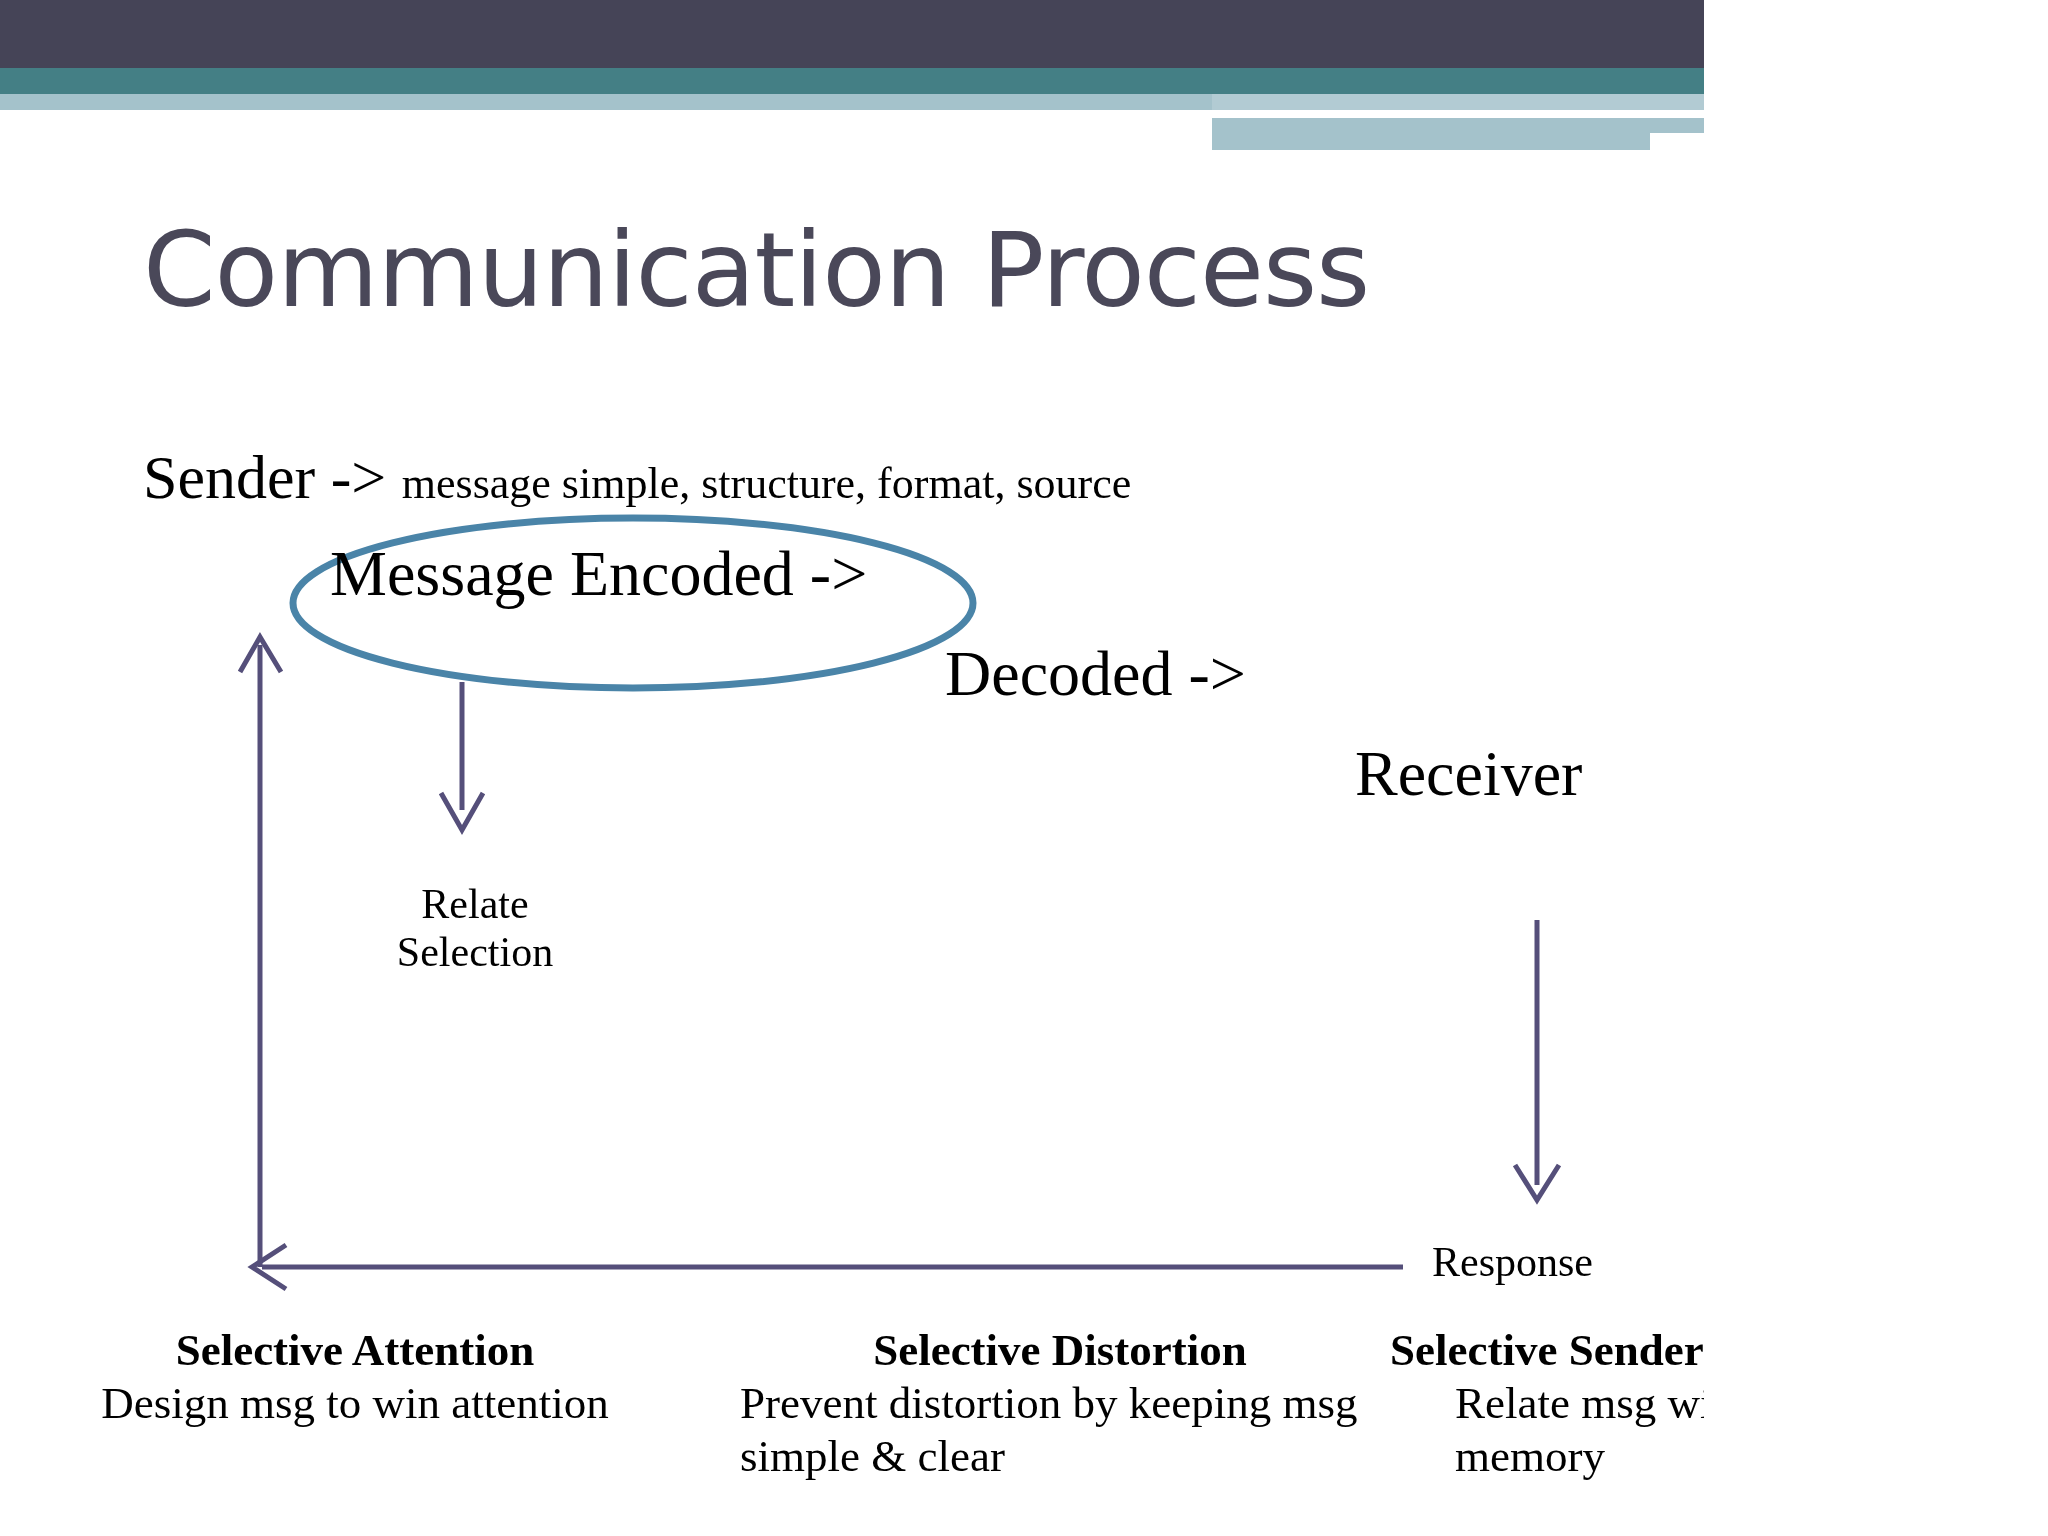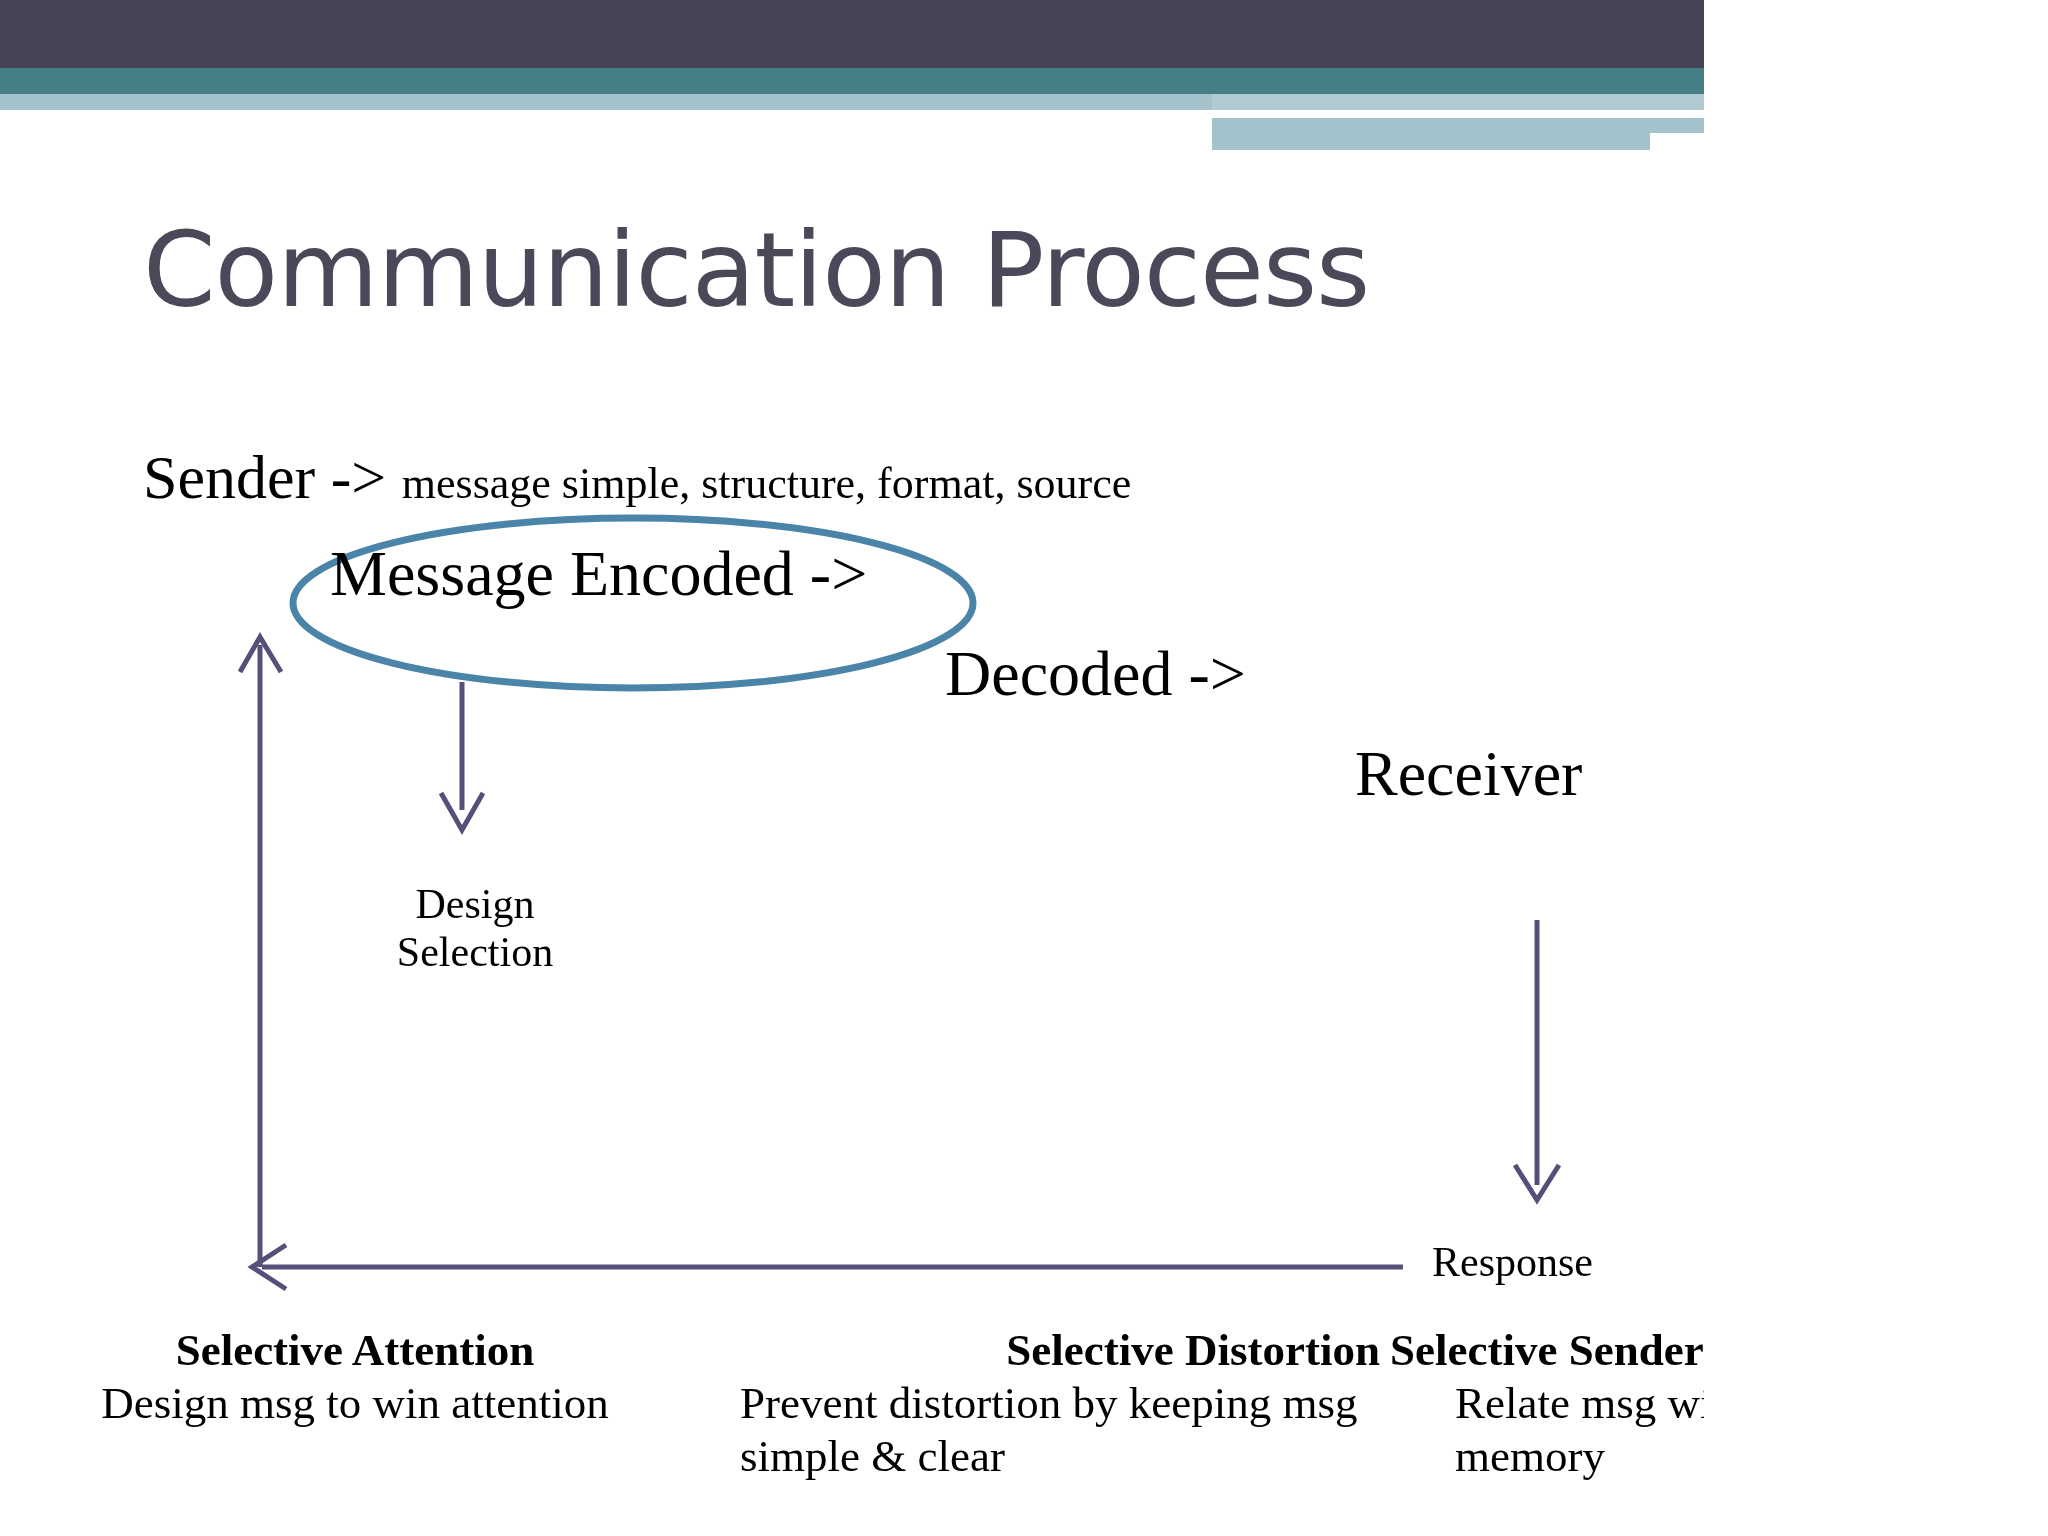--- a/index.html
+++ b/index.html
@@ -93,21 +93,21 @@
   
   .col { position: absolute; color: #000; }
   .col .heading { font-weight: bold; font-size: 45px; line-height: 1.15; white-space: nowrap; }
   .col .body    { font-size: 45px; line-height: 1.18; }
 
   #col-attention  { left: 25px;   top: 1325px; width: 660px; text-align: center; }
   #col-attention .heading { text-align: center; }
   #col-attention .body    { text-align: center; }
 
   #col-distortion { left: 740px;  top: 1325px; width: 640px; }
-  #col-distortion .heading { text-align: right; }
+  #col-distortion .heading { text-align: center; }
   #col-distortion .body    { text-align: left; }
 
   #col-recall     { left: 1390px; top: 1325px; width: 640px; }
   #col-recall .heading { text-align: left; }
   #col-recall .body    { text-align: left; padding-left: 65px; }
 
   
   #overlay {
     position: absolute;
     left: 0; top: 0;
@@ -163,21 +163,21 @@
 
   <div class="flow" id="line-encoded">
     <span>Message Encoded</span><span> -&gt;</span>
   </div>
 
   <div class="flow" id="line-decoded">Decoded -&gt;</div>
 
   <div class="flow" id="line-receiver">Receiver</div>
 
   <div id="media-label">
-    <div>Design</div>
+    <div>Relate</div>
     <div>Selection</div>
   </div>
 
   <div id="response-label">Response</div>
 
   <div class="col" id="col-attention">
     <div class="heading">Selective Attention</div>
     <div class="body">Design msg to win attention</div>
   </div>
 

